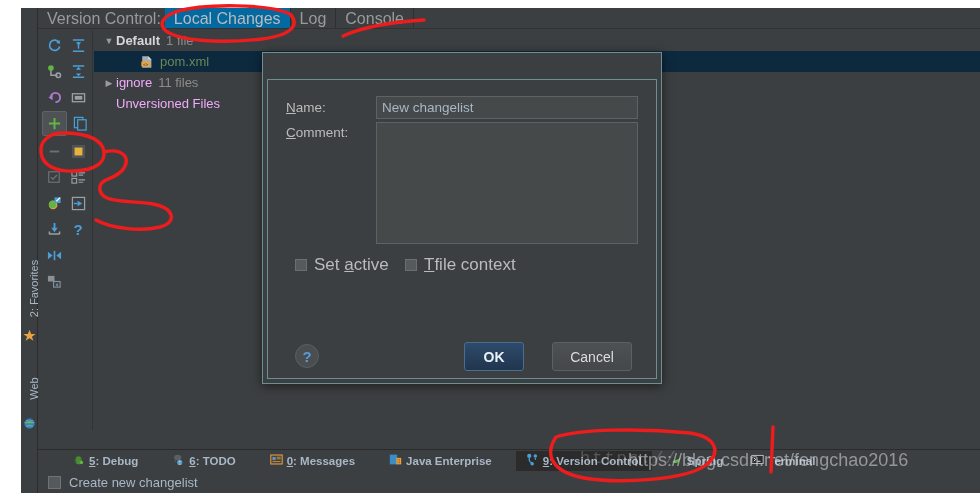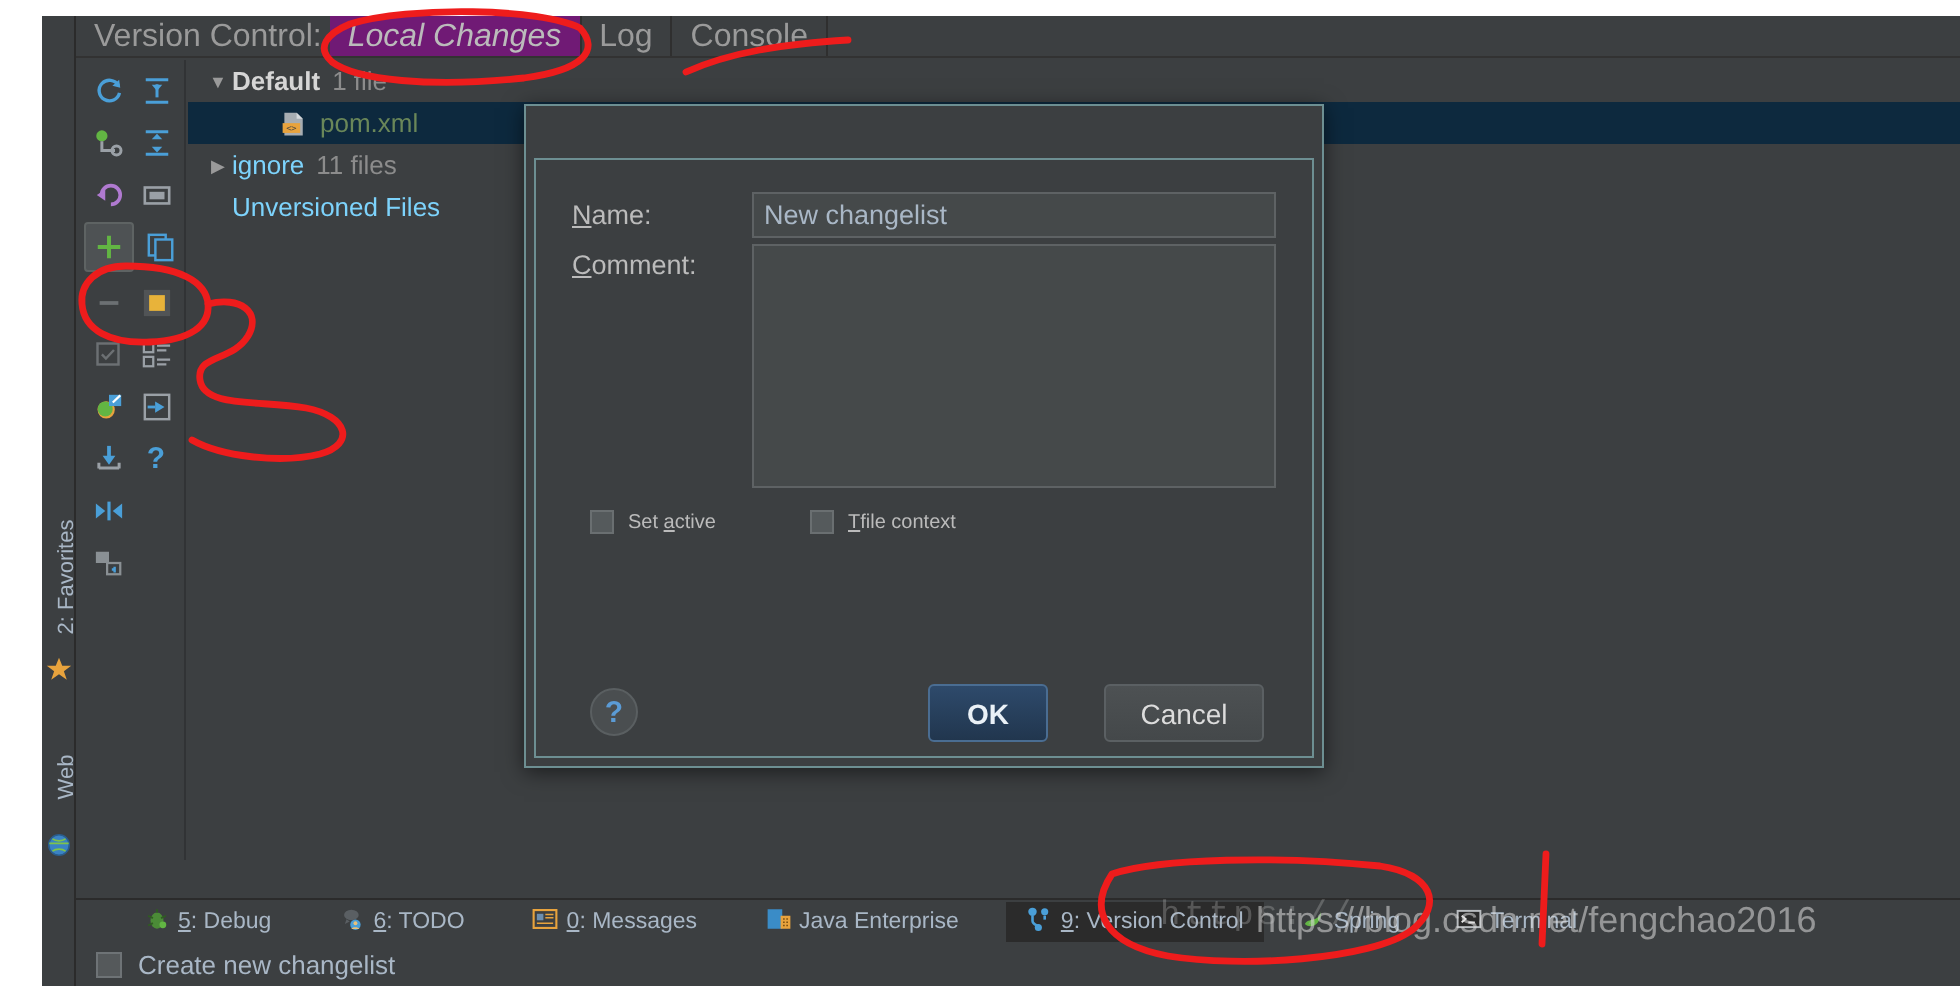--- a/index.html
+++ b/index.html
@@ -33,21 +33,21 @@
   
   .tabstrip {
     position:absolute; left:17px; top:0; width:942px; height:21px;
     background:#3c3f41; border-bottom:1px solid #323232;
     display:flex; align-items:stretch; font-size:16px;
   }
   .tab {
     padding:2px 9px 0 9px; display:flex; align-items:center;
     color:#9a9a9a; border-right:1px solid #2f2f2f; white-space:nowrap;
   }
-  .tab.active { background:#701a75; color:#bbbbbb;font-style:italic; }
+  .tab.active { background:#0369a1; color:#bbbbbb; }
   .tab.title { color:#9a9a9a; border-right:none; padding-right:4px; }
 
   
   .icon-col {
     position:absolute; left:18px; top:22px; width:54px; height:400px;
     background:#3c3f41;
     border-right:1px solid #313335;
   }
   .tb-ico {
     position:absolute; width:22px; height:22px;
@@ -60,28 +60,28 @@
   
   .tree {
     position:absolute; left:73px; top:22px; right:0; height:400px;
     background:#3c3f41; font-size:13px;
   }
   .trow { position:absolute; left:0; height:21px; display:flex; align-items:center; white-space:nowrap; }
   .trow.sel { background:#0d293e; }
   .tri { width:14px; text-align:center; font-size:9px; color:#9a9a9a; }
   .tname { font-weight:bold; color:#d6d6d6; }
   .tcount { color:#8c8c8c; margin-left:6px; font-weight:normal; }
-  .tplain { color:#7dd3fc; }
+  .tplain { color:#f0abfc; }
   .fname { color:#6a8759; }
 
   
   .statusbar {
     position:absolute; left:17px; bottom:22px; width:942px; height:22px;
     background:#3c3f41; border-top:1px solid #2b2b2b;
-    display:flex; align-items:center; font-size:11.5px; color:#a9b7c6;
+    display:flex; align-items:center; font-size:11.5px; color:#a9b7c6;font-weight:bold;
   }
   .sb-item { display:flex; align-items:center; gap:4px; padding:2px 10px; height:20px; white-space:nowrap; }
   .sb-item.active { background:#2b2b2b; }
   .sb-item u { text-decoration:underline; }
 
   .bottombar {
     position:absolute; left:17px; bottom:0; width:942px; height:22px;
     background:#3c3f41; display:flex; align-items:center;
     font-size:13px; color:#a9b7c6; gap:8px; padding-left:10px;
   }
@@ -117,21 +117,21 @@
     position:absolute; left:4px; top:26px; right:4px; bottom:4px;
     background:#3c3f41; border:1px solid #6d8f92;
   }
   .fld-label { position:absolute; font-size:13.5px; color:#bbbbbb; }
   .fld-label u { text-decoration:underline; }
   .txtinput {
     position:absolute; background:#45494a; border:1px solid #5e6264;
     color:#a9b7c6; font-size:13.5px; font-family:"Liberation Sans", sans-serif;
     padding:2px 5px; outline:none;
   }
-  .chk-row { position:absolute; display:flex; align-items:center; font-size:10px; color:#bbbbbb; gap:7px; }
+  .chk-row { position:absolute; display:flex; align-items:center; font-size:17px; color:#bbbbbb; gap:7px; }
   .chkbox { width:12px; height:12px; background:#555a5c; border:1px solid #6a6f71; }
   .chk-row u { text-decoration:underline; }
 
   .helpbtn {
     position:absolute; width:24px; height:24px; border-radius:50%;
     background:#4a4e50; border:1px solid #5a5f61;
     display:flex; align-items:center; justify-content:center;
     color:#5b9bd5; font-size:15px; font-weight:bold;
   }
   .btn {

